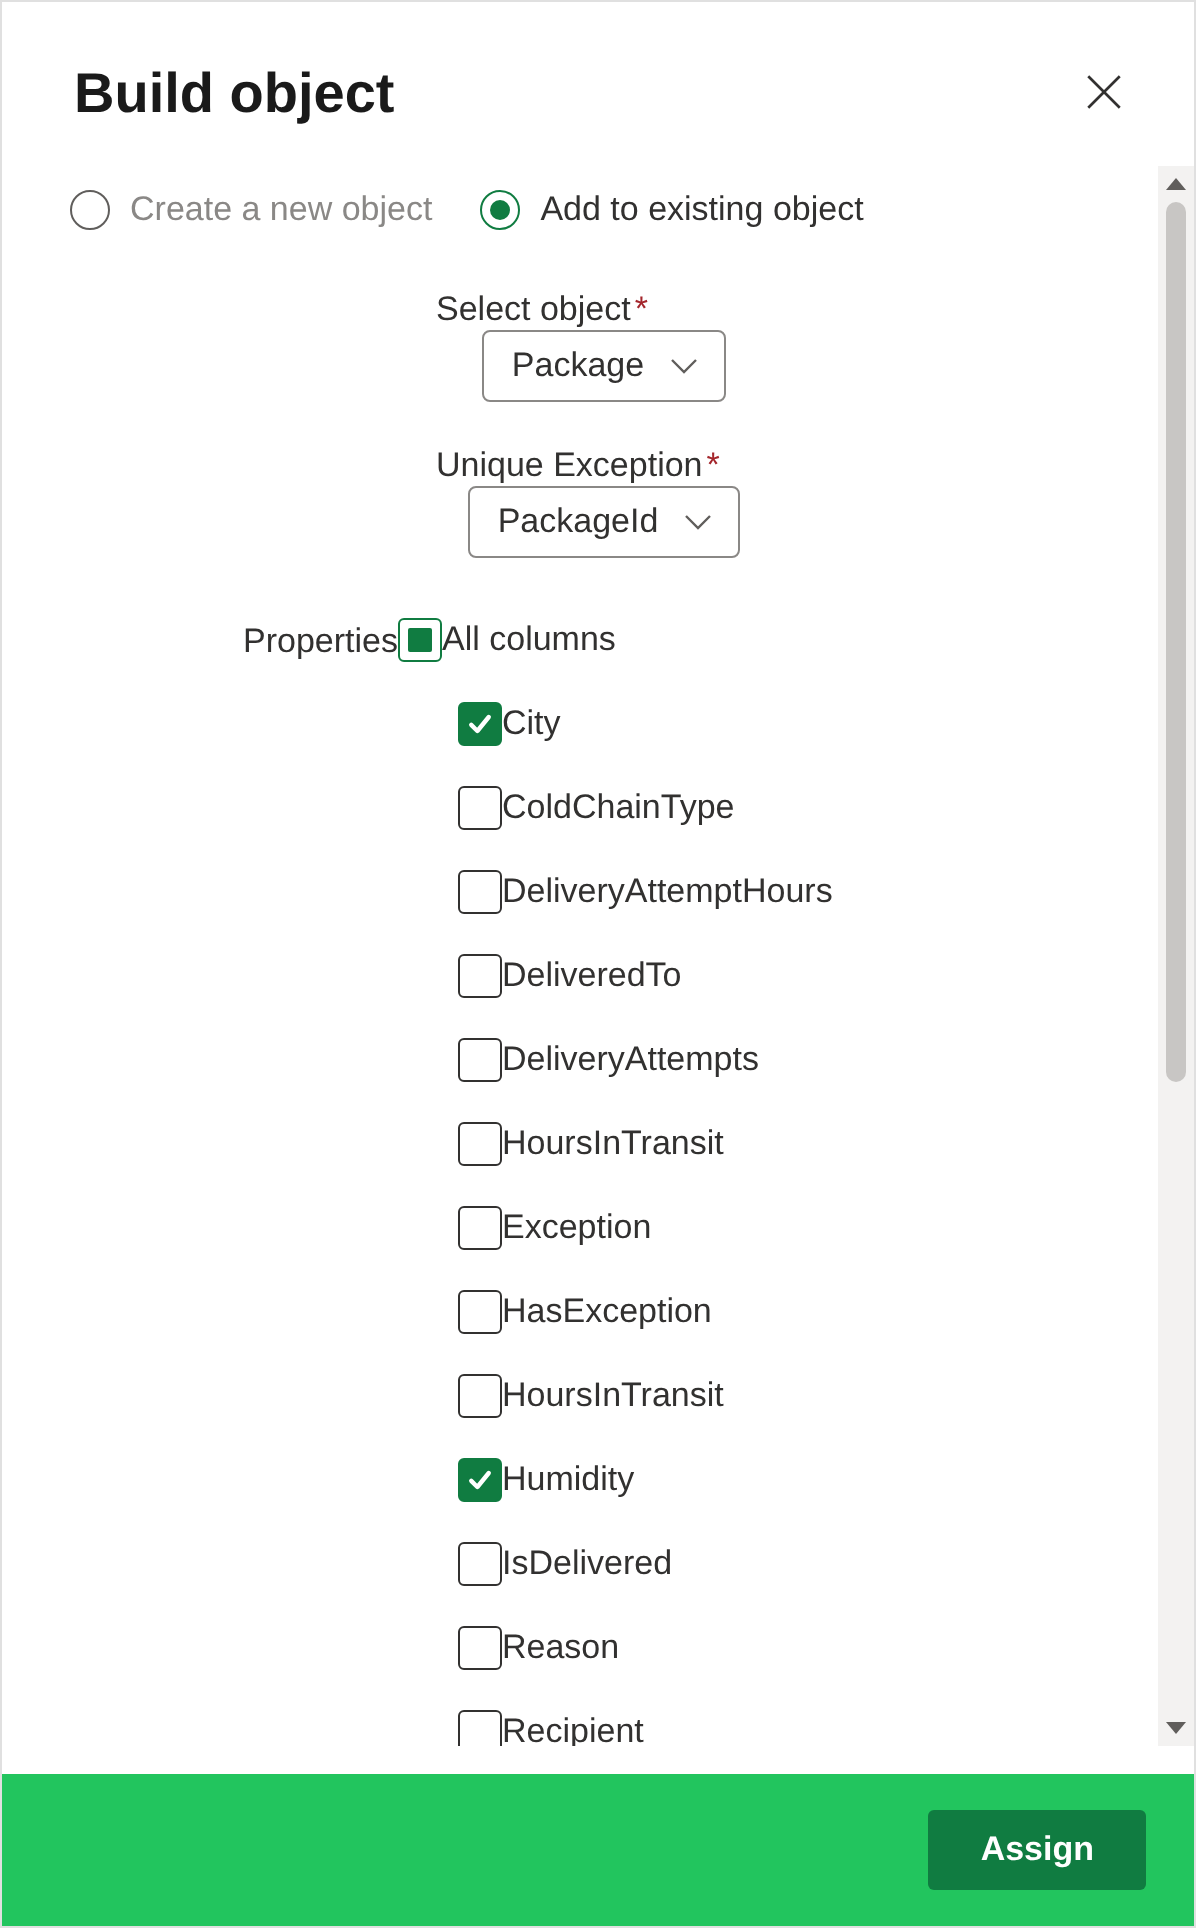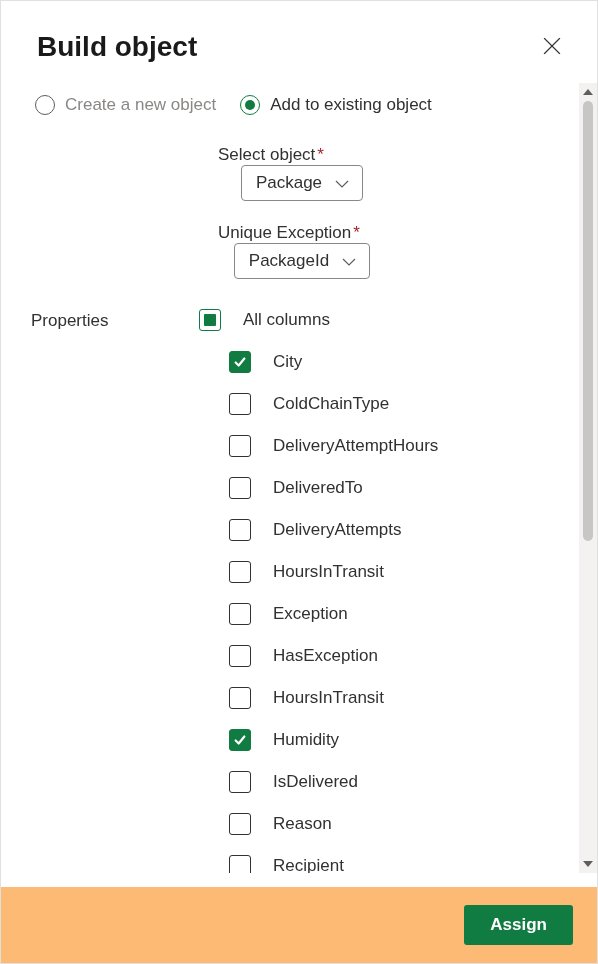--- a/index.html
+++ b/index.html
@@ -124,35 +124,36 @@
     position: absolute;
     right: 14px;
     top: 50%;
     transform: translateY(-50%);
     pointer-events: none;
   }
   .properties-row {
     display: flex;
     padding-left: 2px;
     margin-top: 30px;
+    text-align: right;
   }
   .properties-label {
     width: 168px;
     font-size: 17px;
     color: #323130;
     flex-shrink: 0;
     padding-top: 2px;
   }
   .checkbox-list {
     flex: 1;
   }
   .checkbox-item {
     display: flex;
     align-items: center;
-    gap: 22px;
+    gap: 0;
     margin-bottom: 20px;
     cursor: pointer;
   }
   .checkbox-item.child {
     margin-left: 30px;
   }
   .checkbox {
     width: 22px;
     height: 22px;
     border: 1px solid #323130;
@@ -213,21 +214,21 @@
     left: 4px;
   }
   .footer {
     position: absolute;
     bottom: 0;
     right: 0;
     padding: 18px 24px;
     display: flex;
     justify-content: flex-end;
     width: 100%;
-    background: #fdba74;
+    background: #22c55e;
   }
   .assign-btn {
     background: #107c41;
     color: #fff;
     border: none;
     border-radius: 3px;
     padding: 10px 26px;
     font-size: 17px;
     font-weight: 600;
     cursor: pointer;

